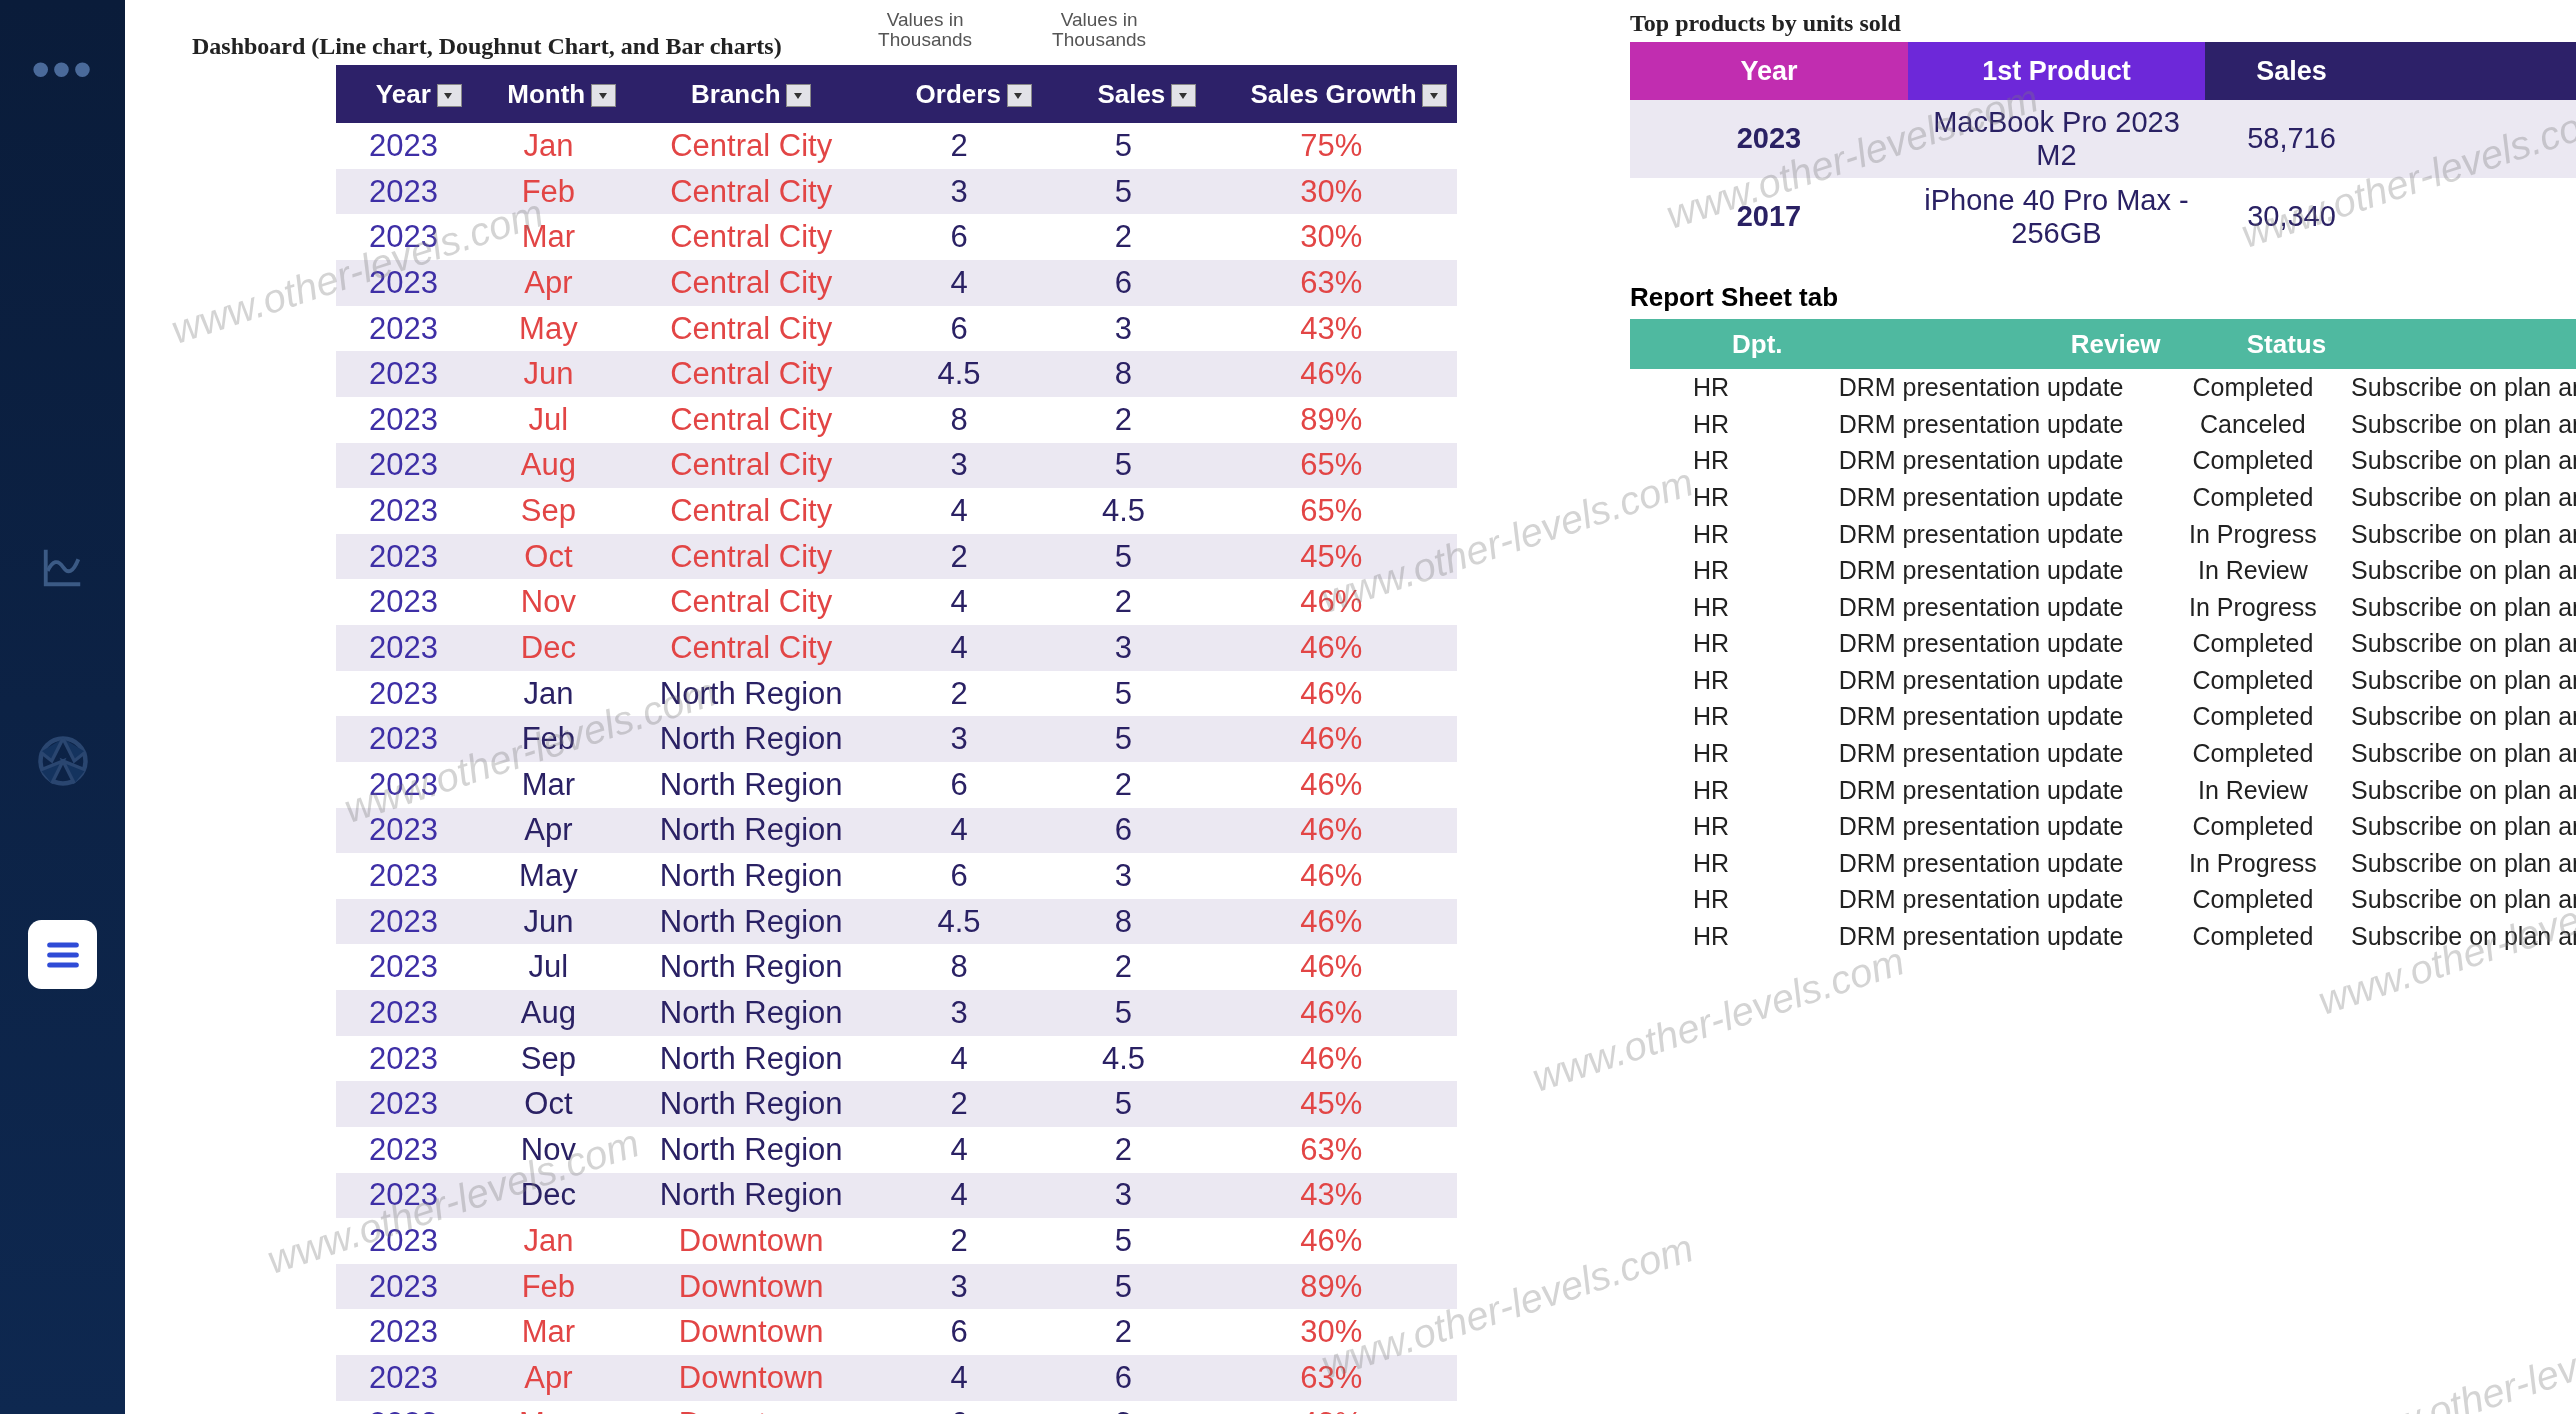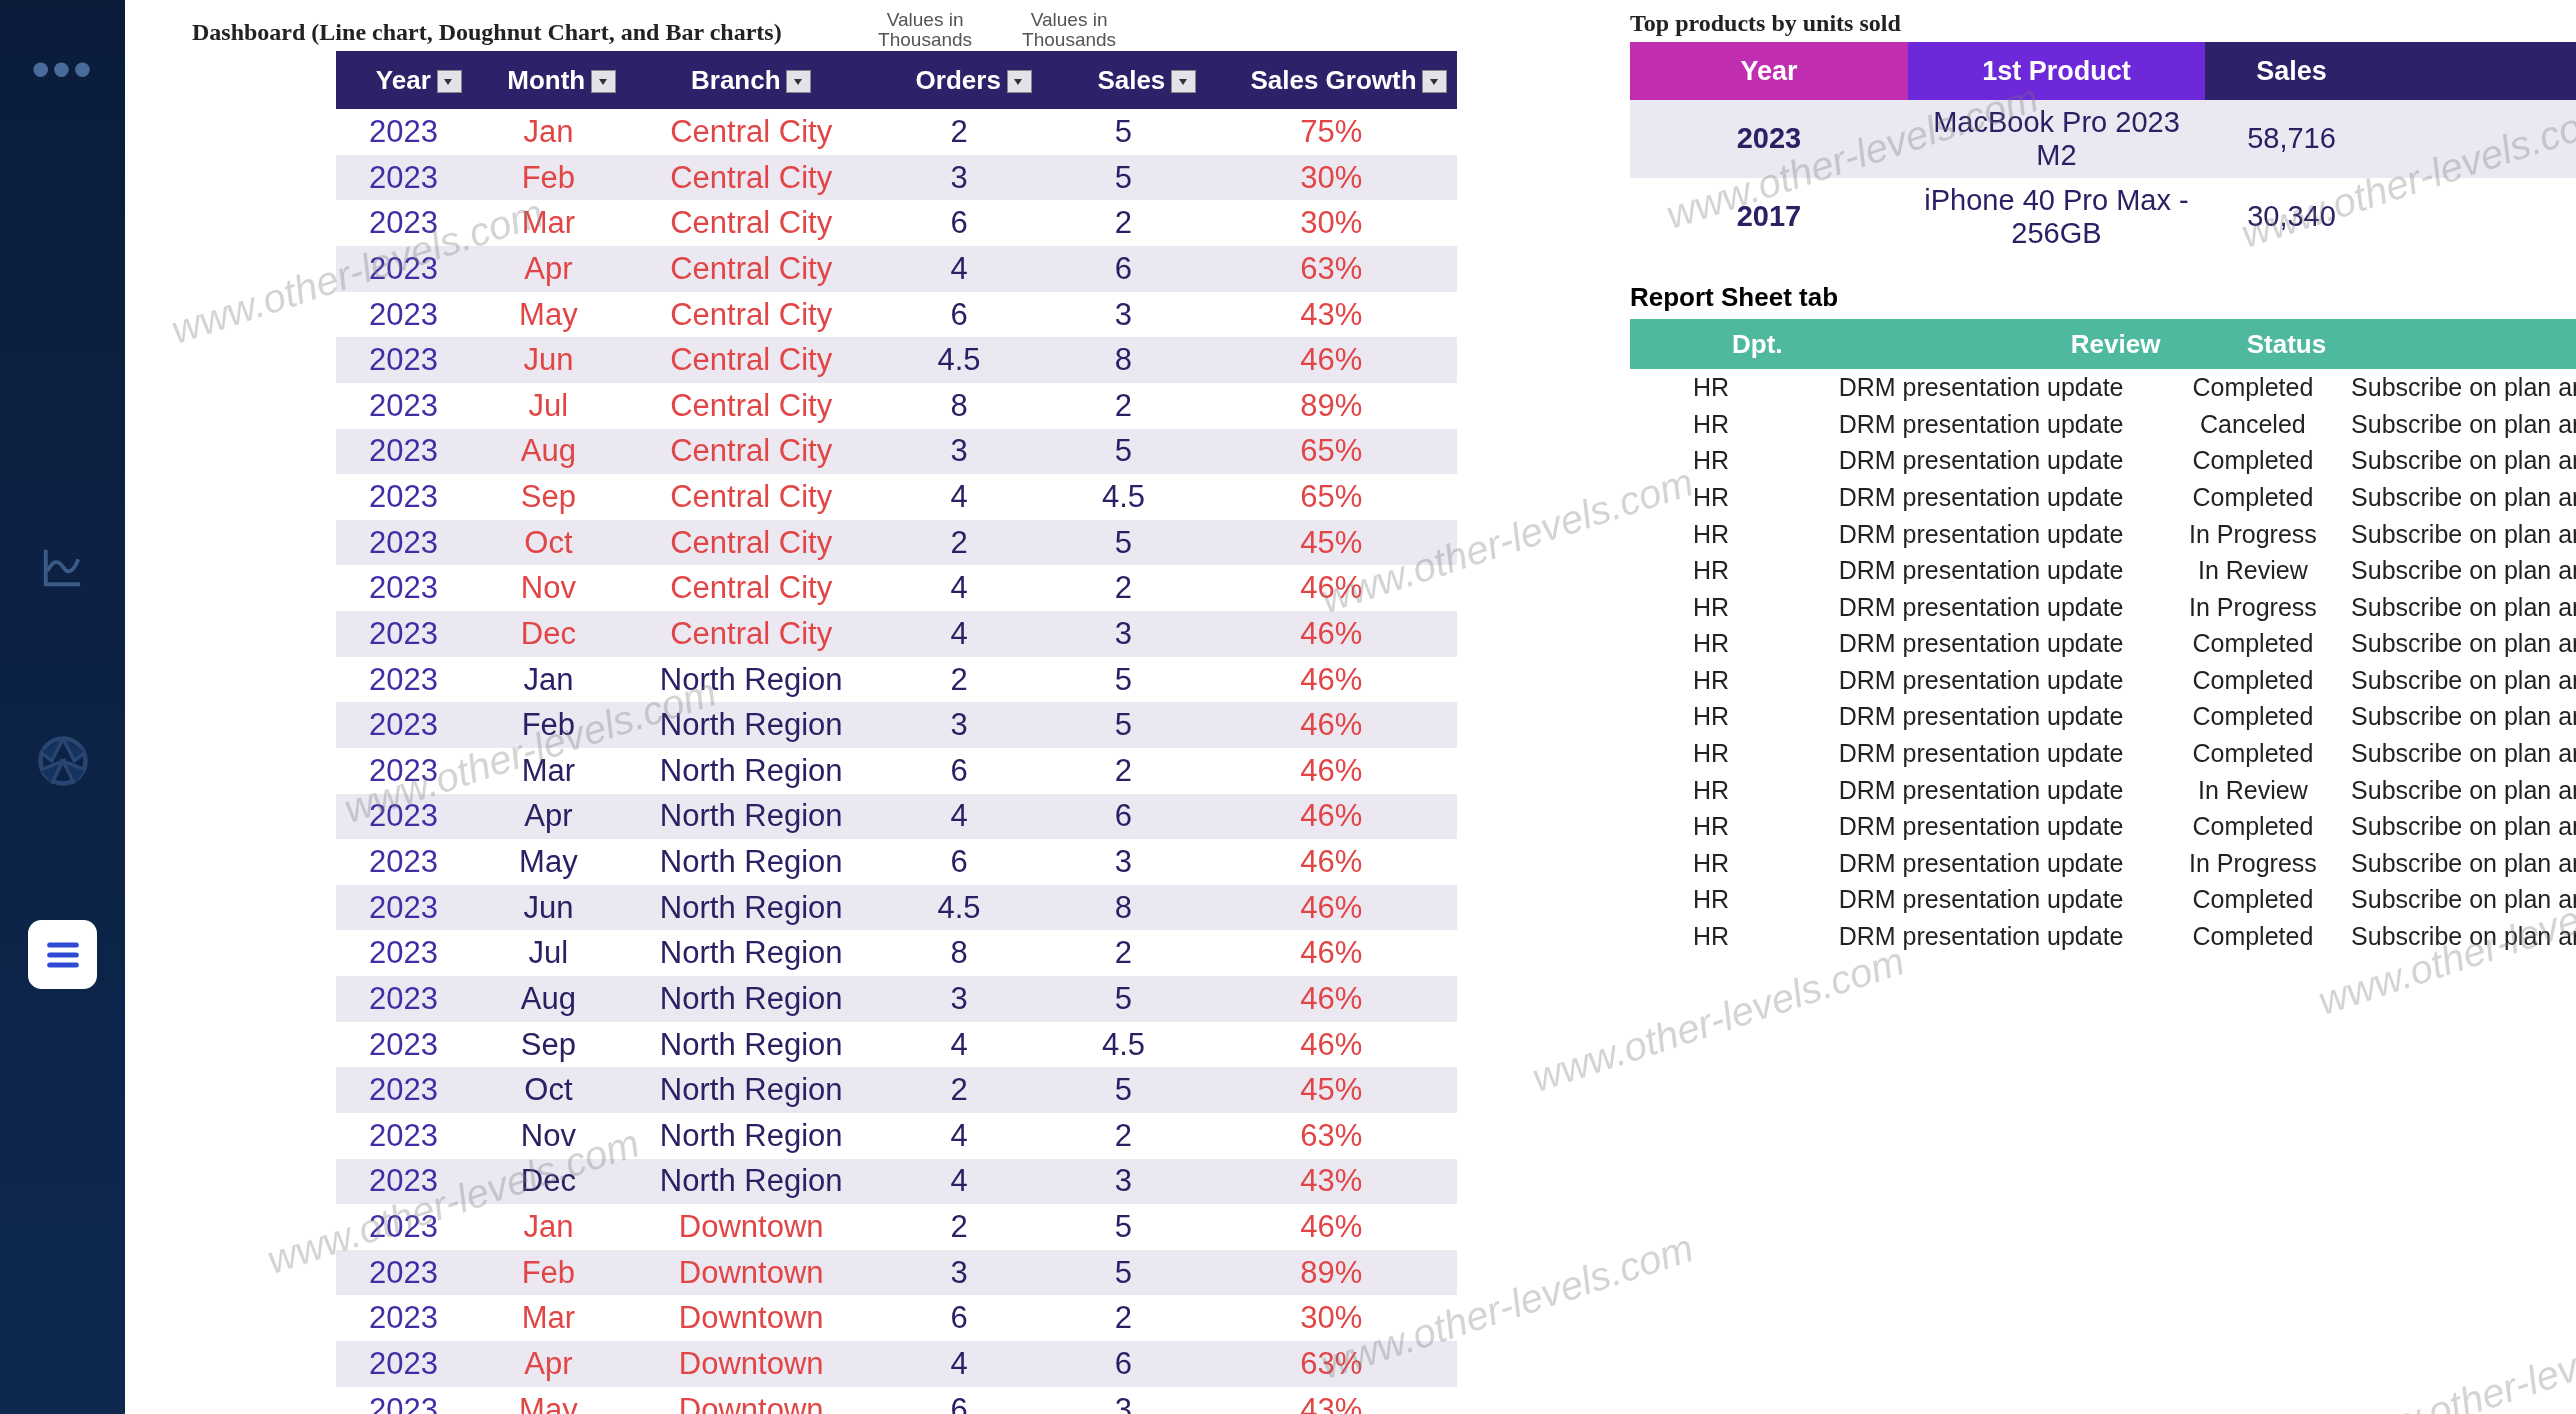--- a/index.html
+++ b/index.html
@@ -58,22 +58,22 @@
   .section-title {
     font-size: 24px;
     font-weight: bold;
     color: #222;
     margin-bottom: 5.8px;
     font-family: Liberation Serif, serif;
   }
   .header-note-row {
     display: flex;
     margin-left: 652px;
-    gap: 29px;
-    margin-bottom: 0;
+    gap: 59px;
+    margin-bottom: 14px;
     align-items: flex-end;
   }
   .header-note {
     font-size: 19px;
     color: #555;
     text-align: center;
     line-height: 1.1;
     width: 115px;
   }
 

